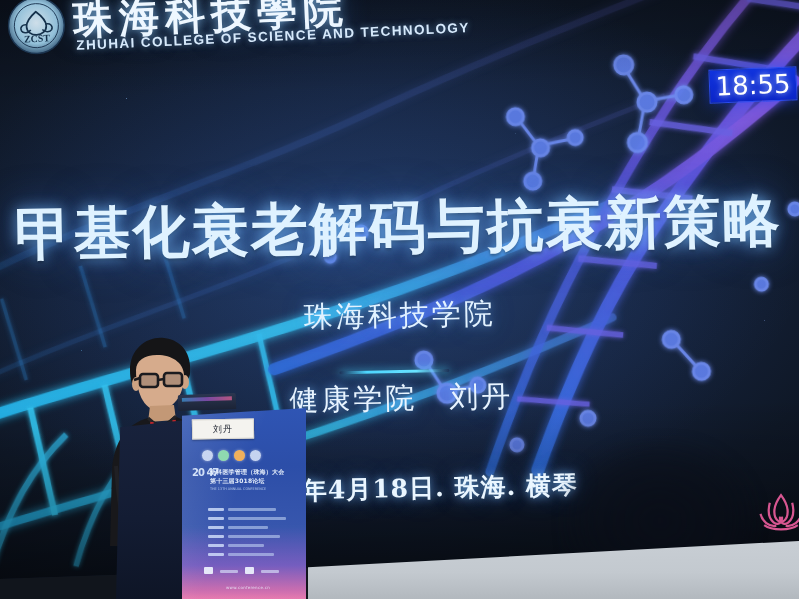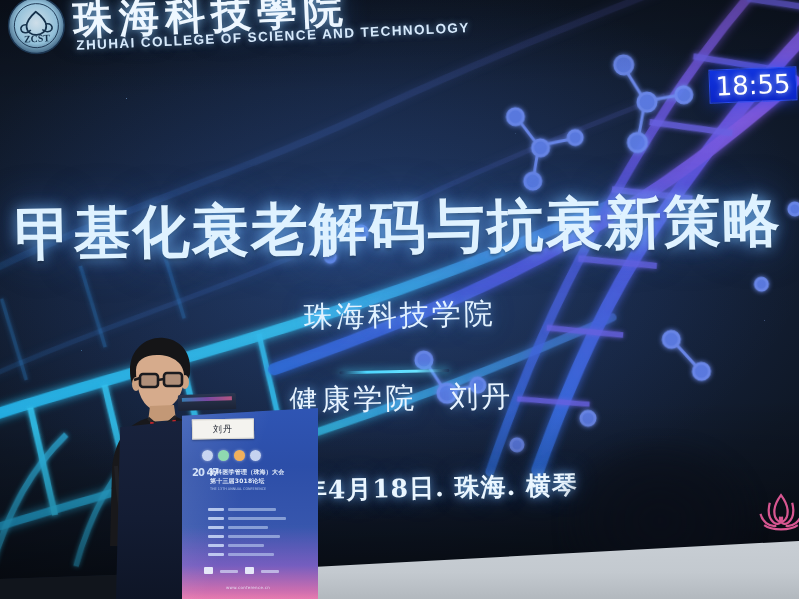--- a/index.html
+++ b/index.html
@@ -195,21 +195,21 @@
   .speaker { position: absolute; left: 96px; top: 326px; width: 120px; height: 220px; }
 
   
   .podium { position: absolute; left: 116px; top: 408px; width: 190px; height: 192px; }
   .podium-front {
     position: absolute; left: 0; top: 12px; width: 70px; height: 180px;
     background: linear-gradient(180deg,#18223c 0%, #131c33 55%, #0e1526 100%);
     clip-path: polygon(6% 4%, 100% 0%, 100% 100%, 0% 100%);
   }
   .podium-side {
-    position: absolute; left: 66px; top: 0px; width: 136px; height: 192px;
+    position: absolute; left: 66px; top: 0px; width: 124px; height: 192px;
     background: linear-gradient(180deg,#2f55b4 0%, #2c4ea8 30%, #3756ad 62%, #6d54bb 82%, #c55fa8 95%, #e86ea6 100%);
     clip-path: polygon(0% 4%, 100% 0%, 100% 100%, 0% 100%);
     overflow: hidden;
   }
   .podium-side .sheen {
     position: absolute; inset: 0;
     background: linear-gradient(110deg, rgba(255,255,255,.14) 0%, rgba(255,255,255,0) 45%),
                 linear-gradient(180deg, rgba(255,255,255,0) 60%, rgba(255,255,255,.10) 100%);
   }
   .nameplate {

